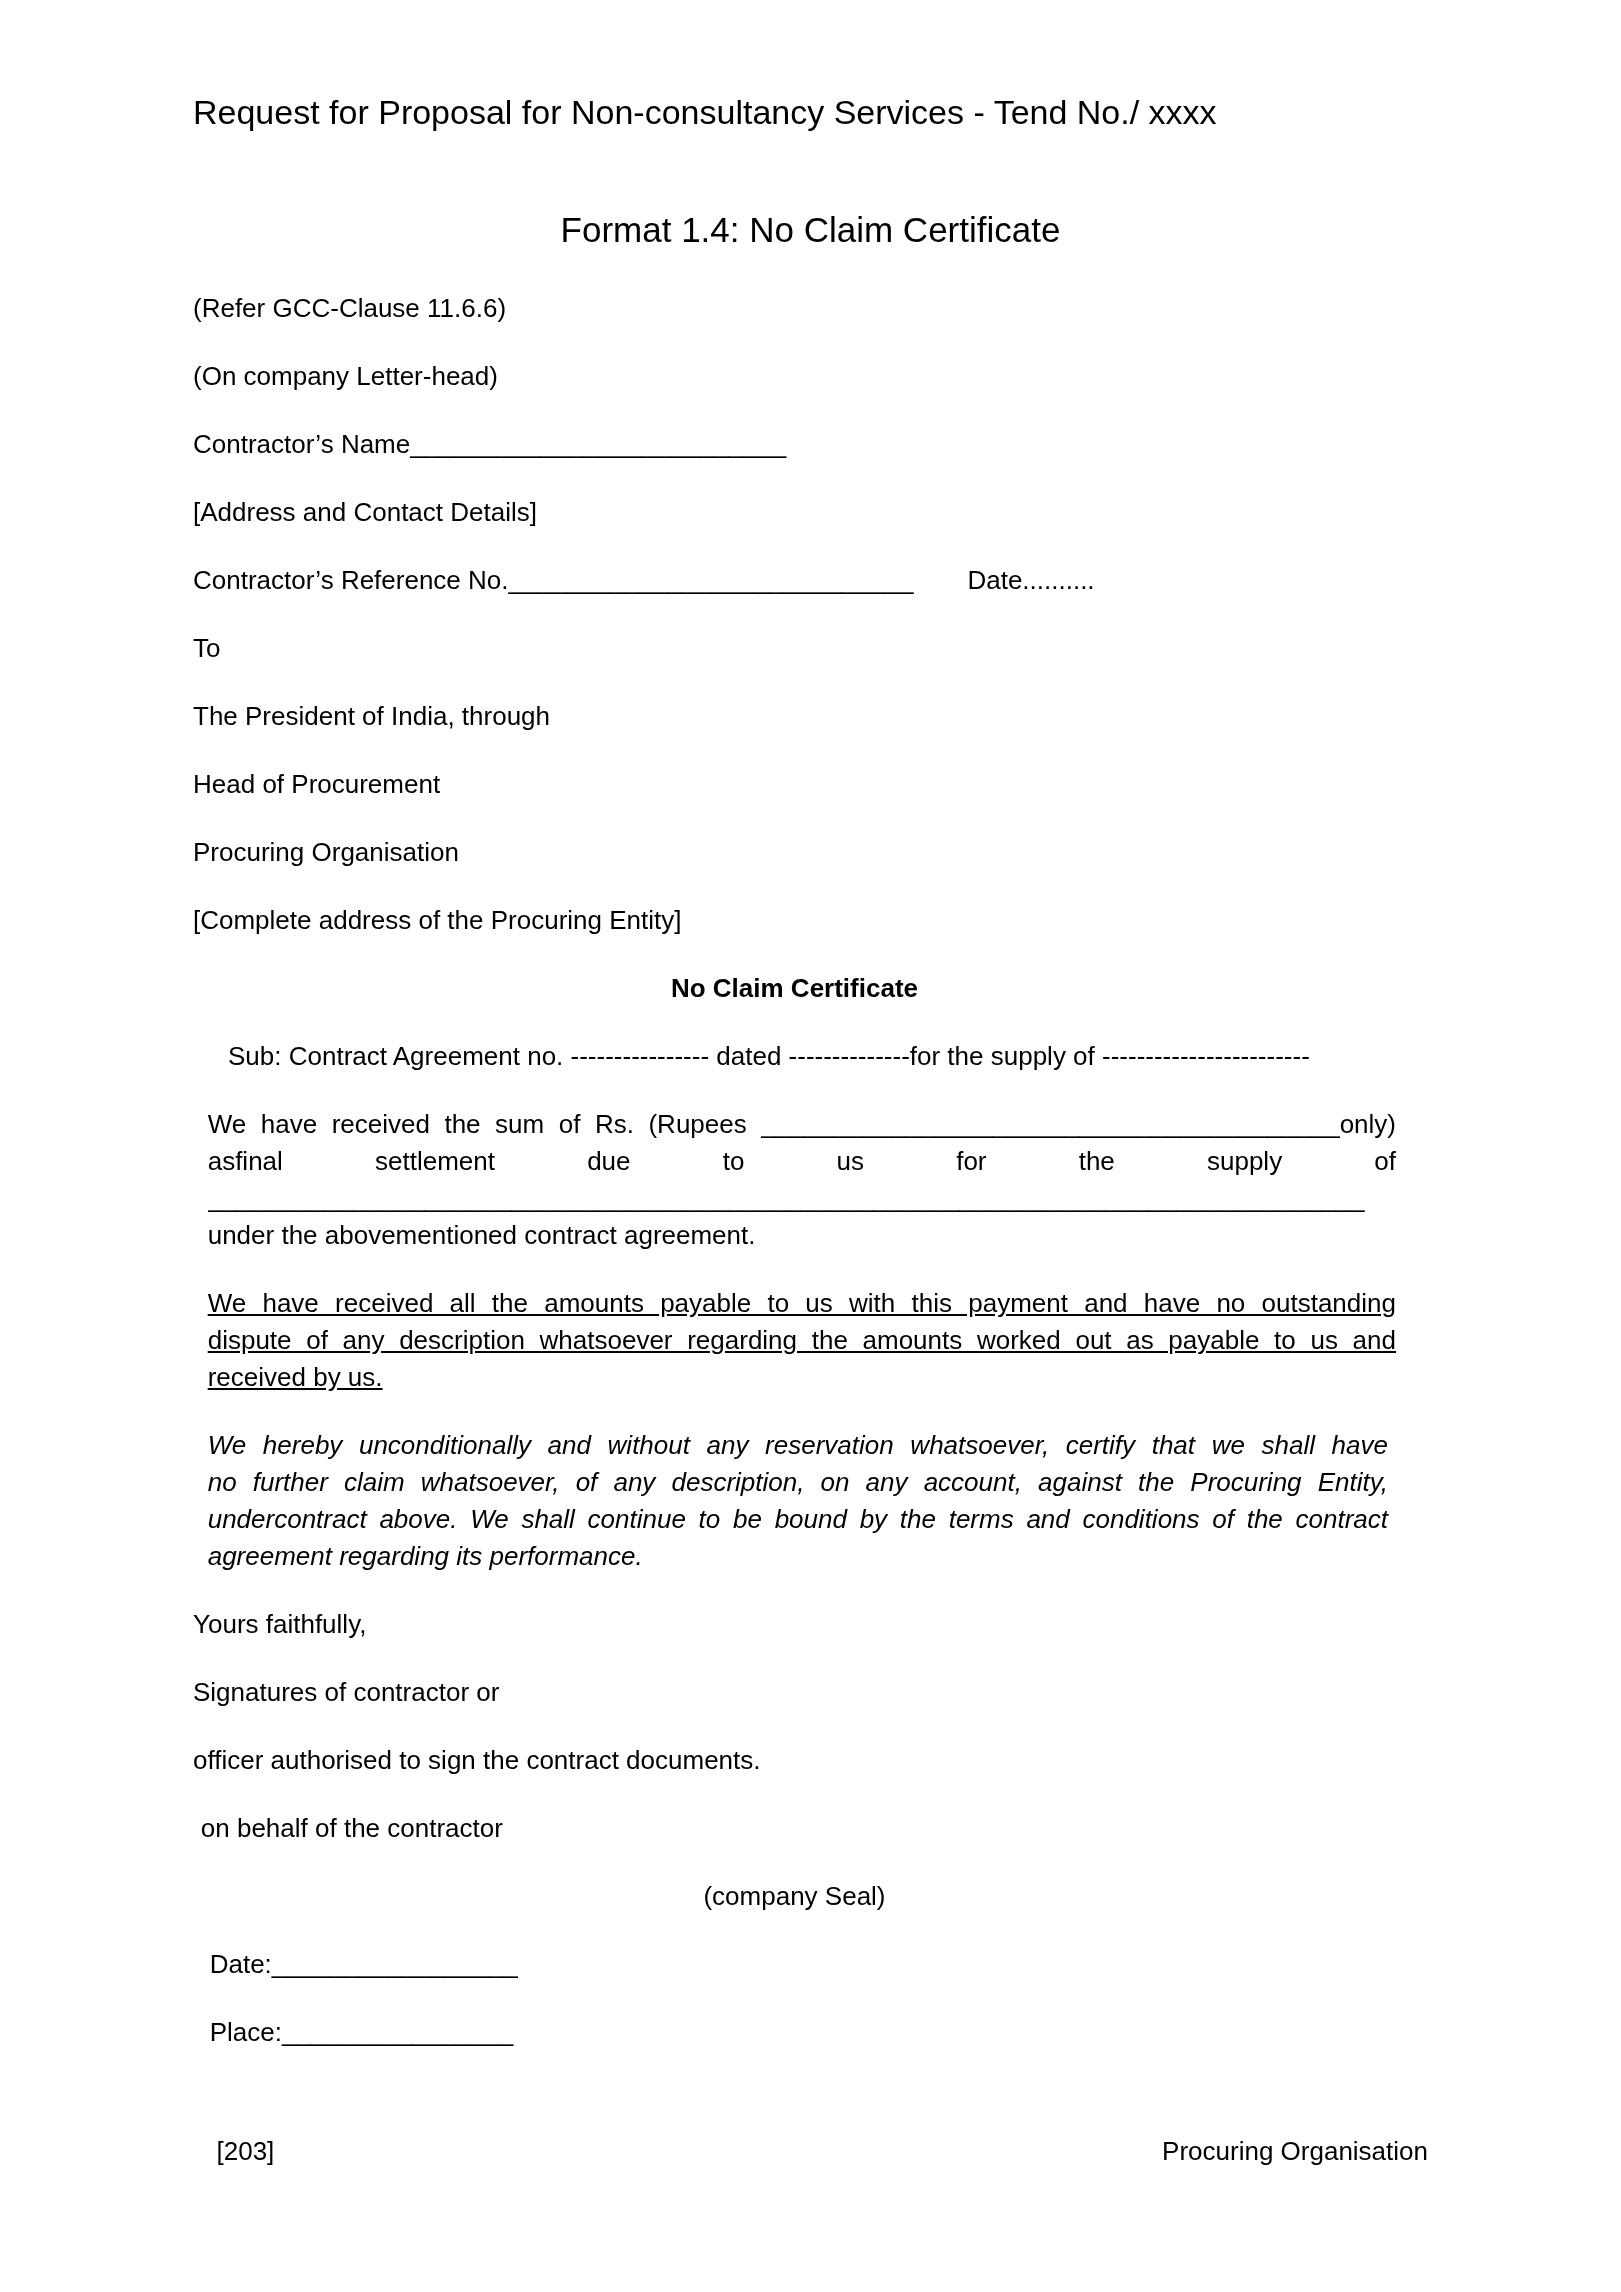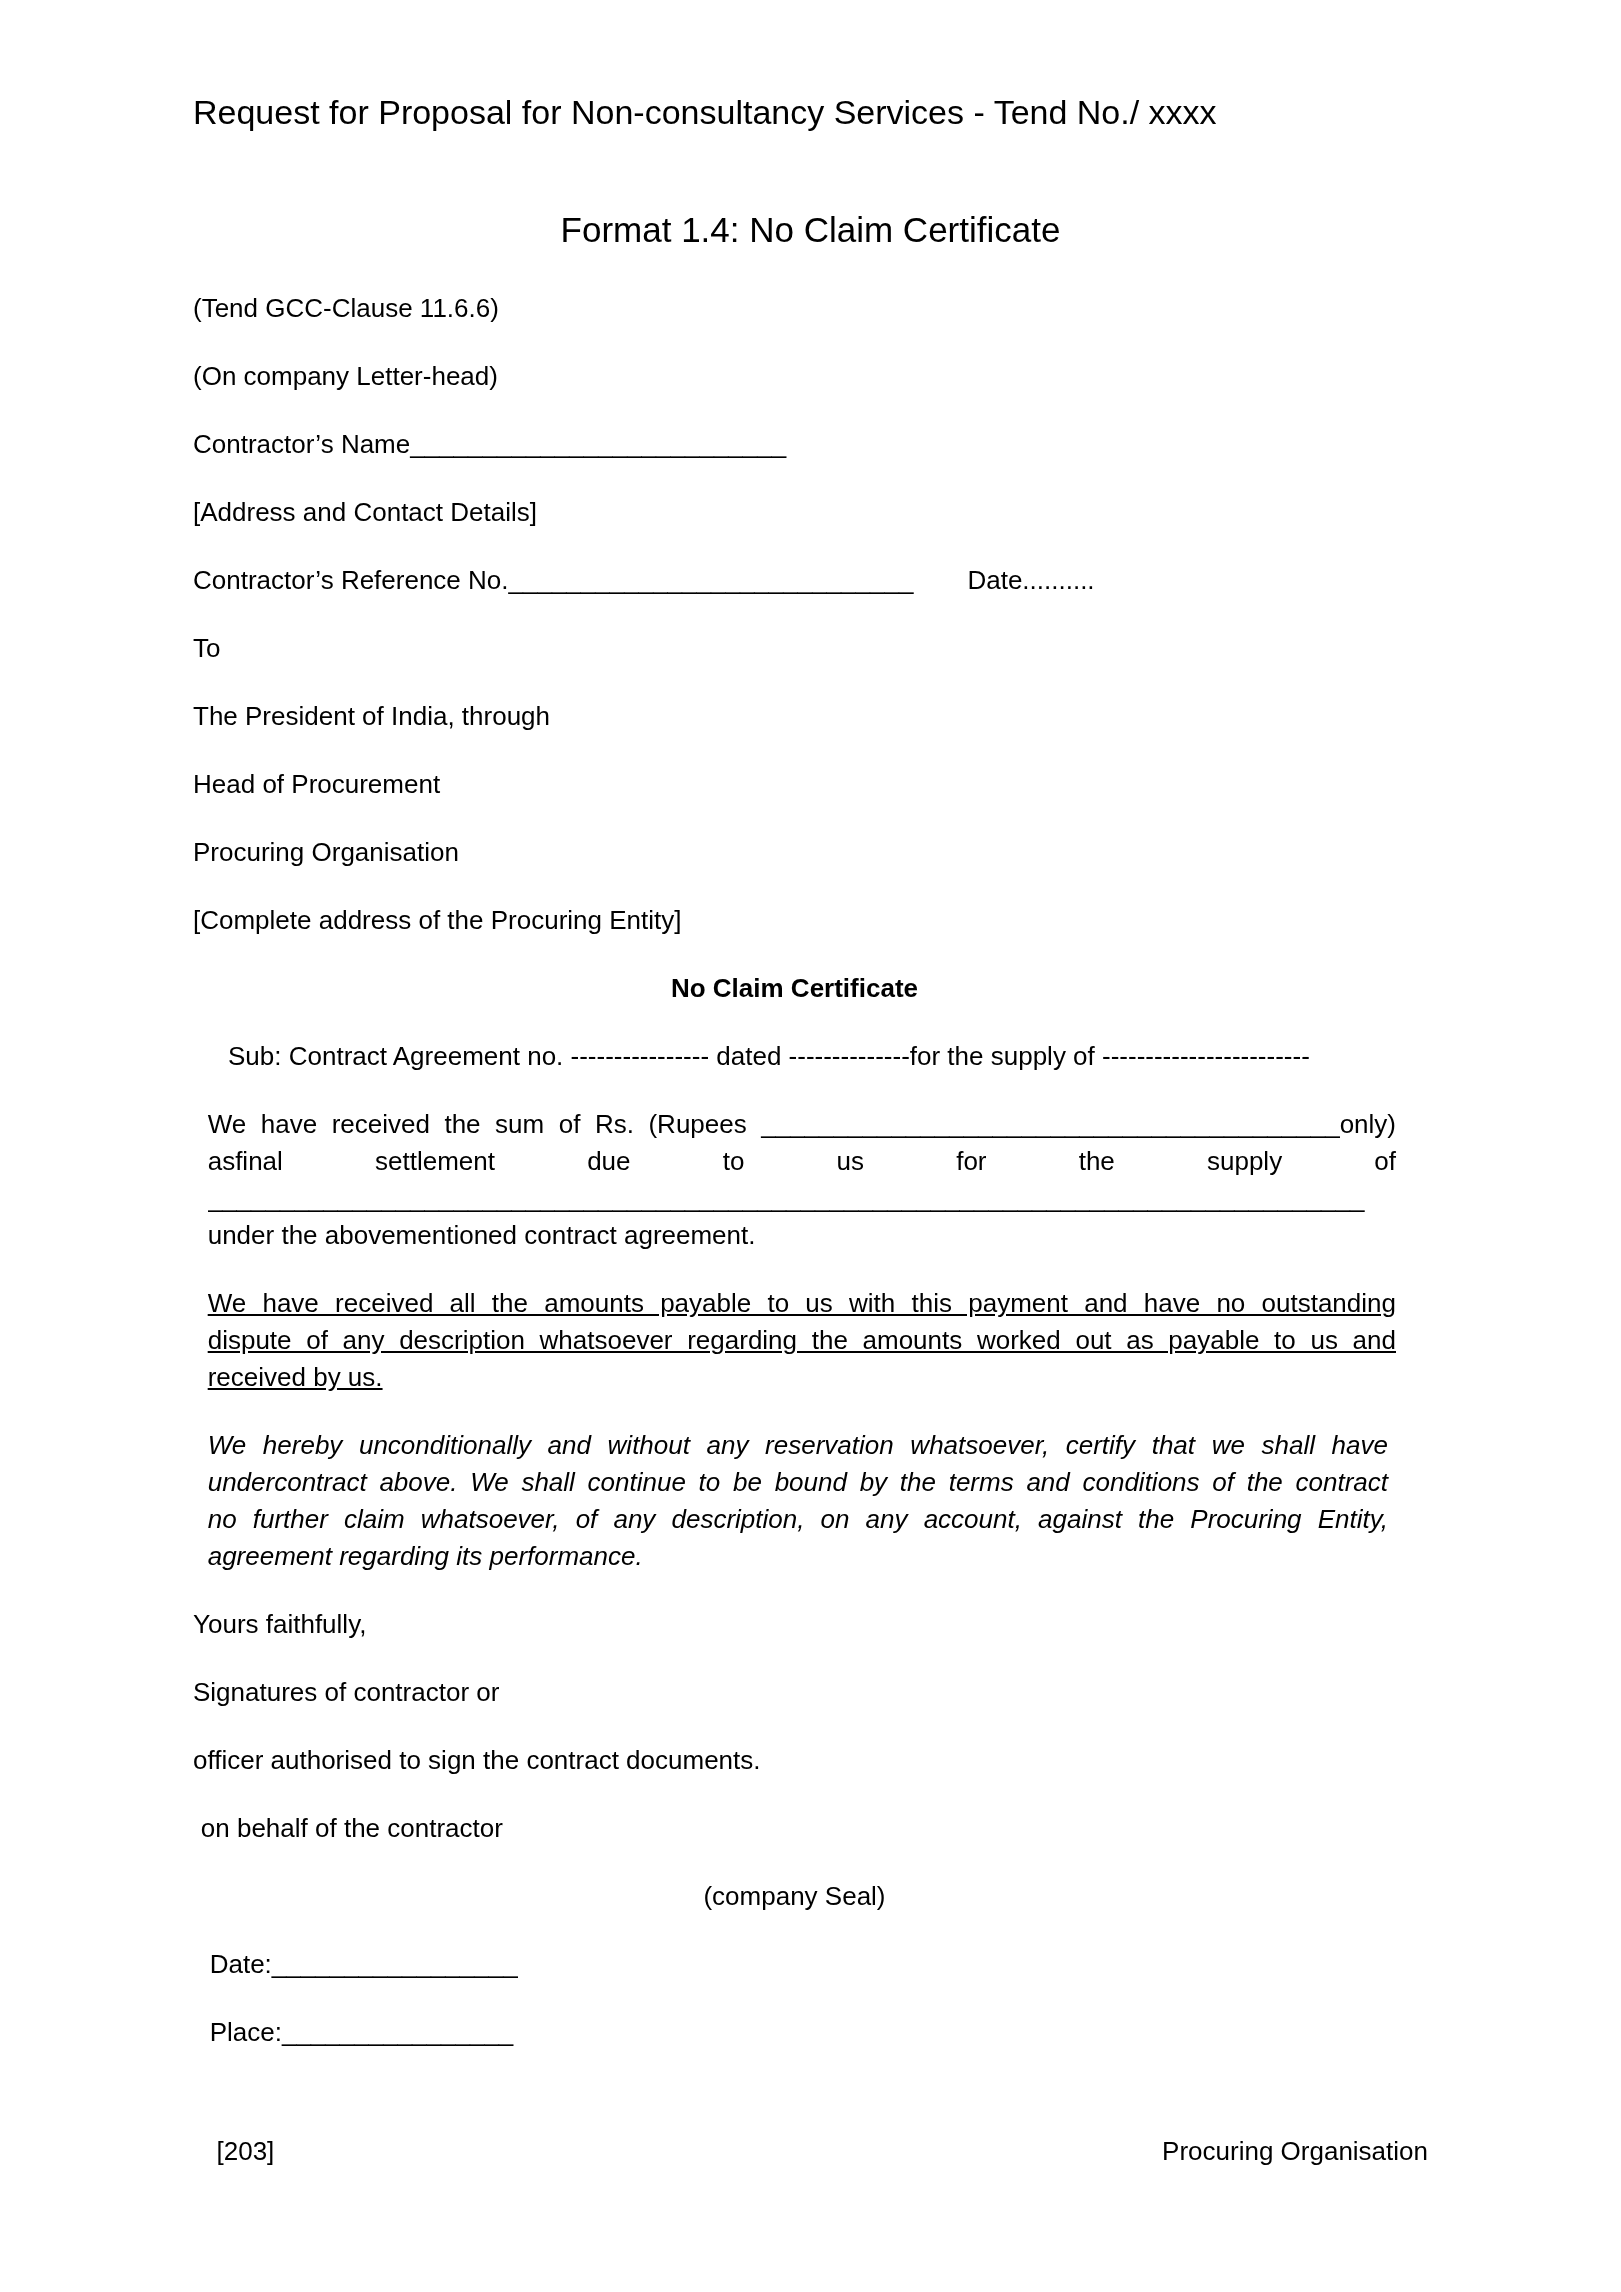--- a/index.html
+++ b/index.html
@@ -65,21 +65,21 @@
 <body>
 
 <div class="page">
 
   <div class="header">Request for Proposal for Non-consultancy Services - Tend No./ xxxx</div>
 
   <h1 class="title">Format 1.4: No Claim Certificate</h1>
 
   <div class="main">
 
-    <p>(Tend GCC-Clause 11.6.6)</p>
+    <p>(Refer GCC-Clause 11.6.6)</p>
 
     <p>(On company Letter-head)</p>
 
     <p><span>Contractor’s Name</span><span>__________________________</span></p>
 
     <p>[Address and Contact Details]</p>
 
     <p><span>Contractor’s Reference No.</span><span>____________________________</span><span class="date-offset">Date..........</span></p>
 
     <p>To</p>
@@ -104,22 +104,22 @@
     </div>
 
     <div class="para" style="margin:0 0 31px 0;text-decoration:underline;">
       <div class="jline">We have received all the amounts payable to us with this payment and have no outstanding</div>
       <div class="jline">dispute of any description whatsoever regarding the amounts worked out as payable to us and</div>
       <div class="lline">received by us.</div>
     </div>
 
     <div class="para" style="margin:0 8px 31px 0;font-style:italic;">
       <div class="jline">We hereby unconditionally and without any reservation whatsoever, certify that we shall have</div>
+      <div class="jline">no further claim whatsoever, of any description, on any account, against the Procuring Entity,</div>
       <div class="jline">undercontract above. We shall continue to be bound by the terms and conditions of the contract</div>
-      <div class="jline">no further claim whatsoever, of any description, on any account, against the Procuring Entity,</div>
       <div class="lline">agreement regarding its performance.</div>
     </div>
 
     <p>Yours faithfully,</p>
 
     <p>Signatures of contractor or</p>
 
     <p>officer authorised to sign the contract documents.</p>
 
     <p class="behalf-indent">on behalf of the contractor</p>

